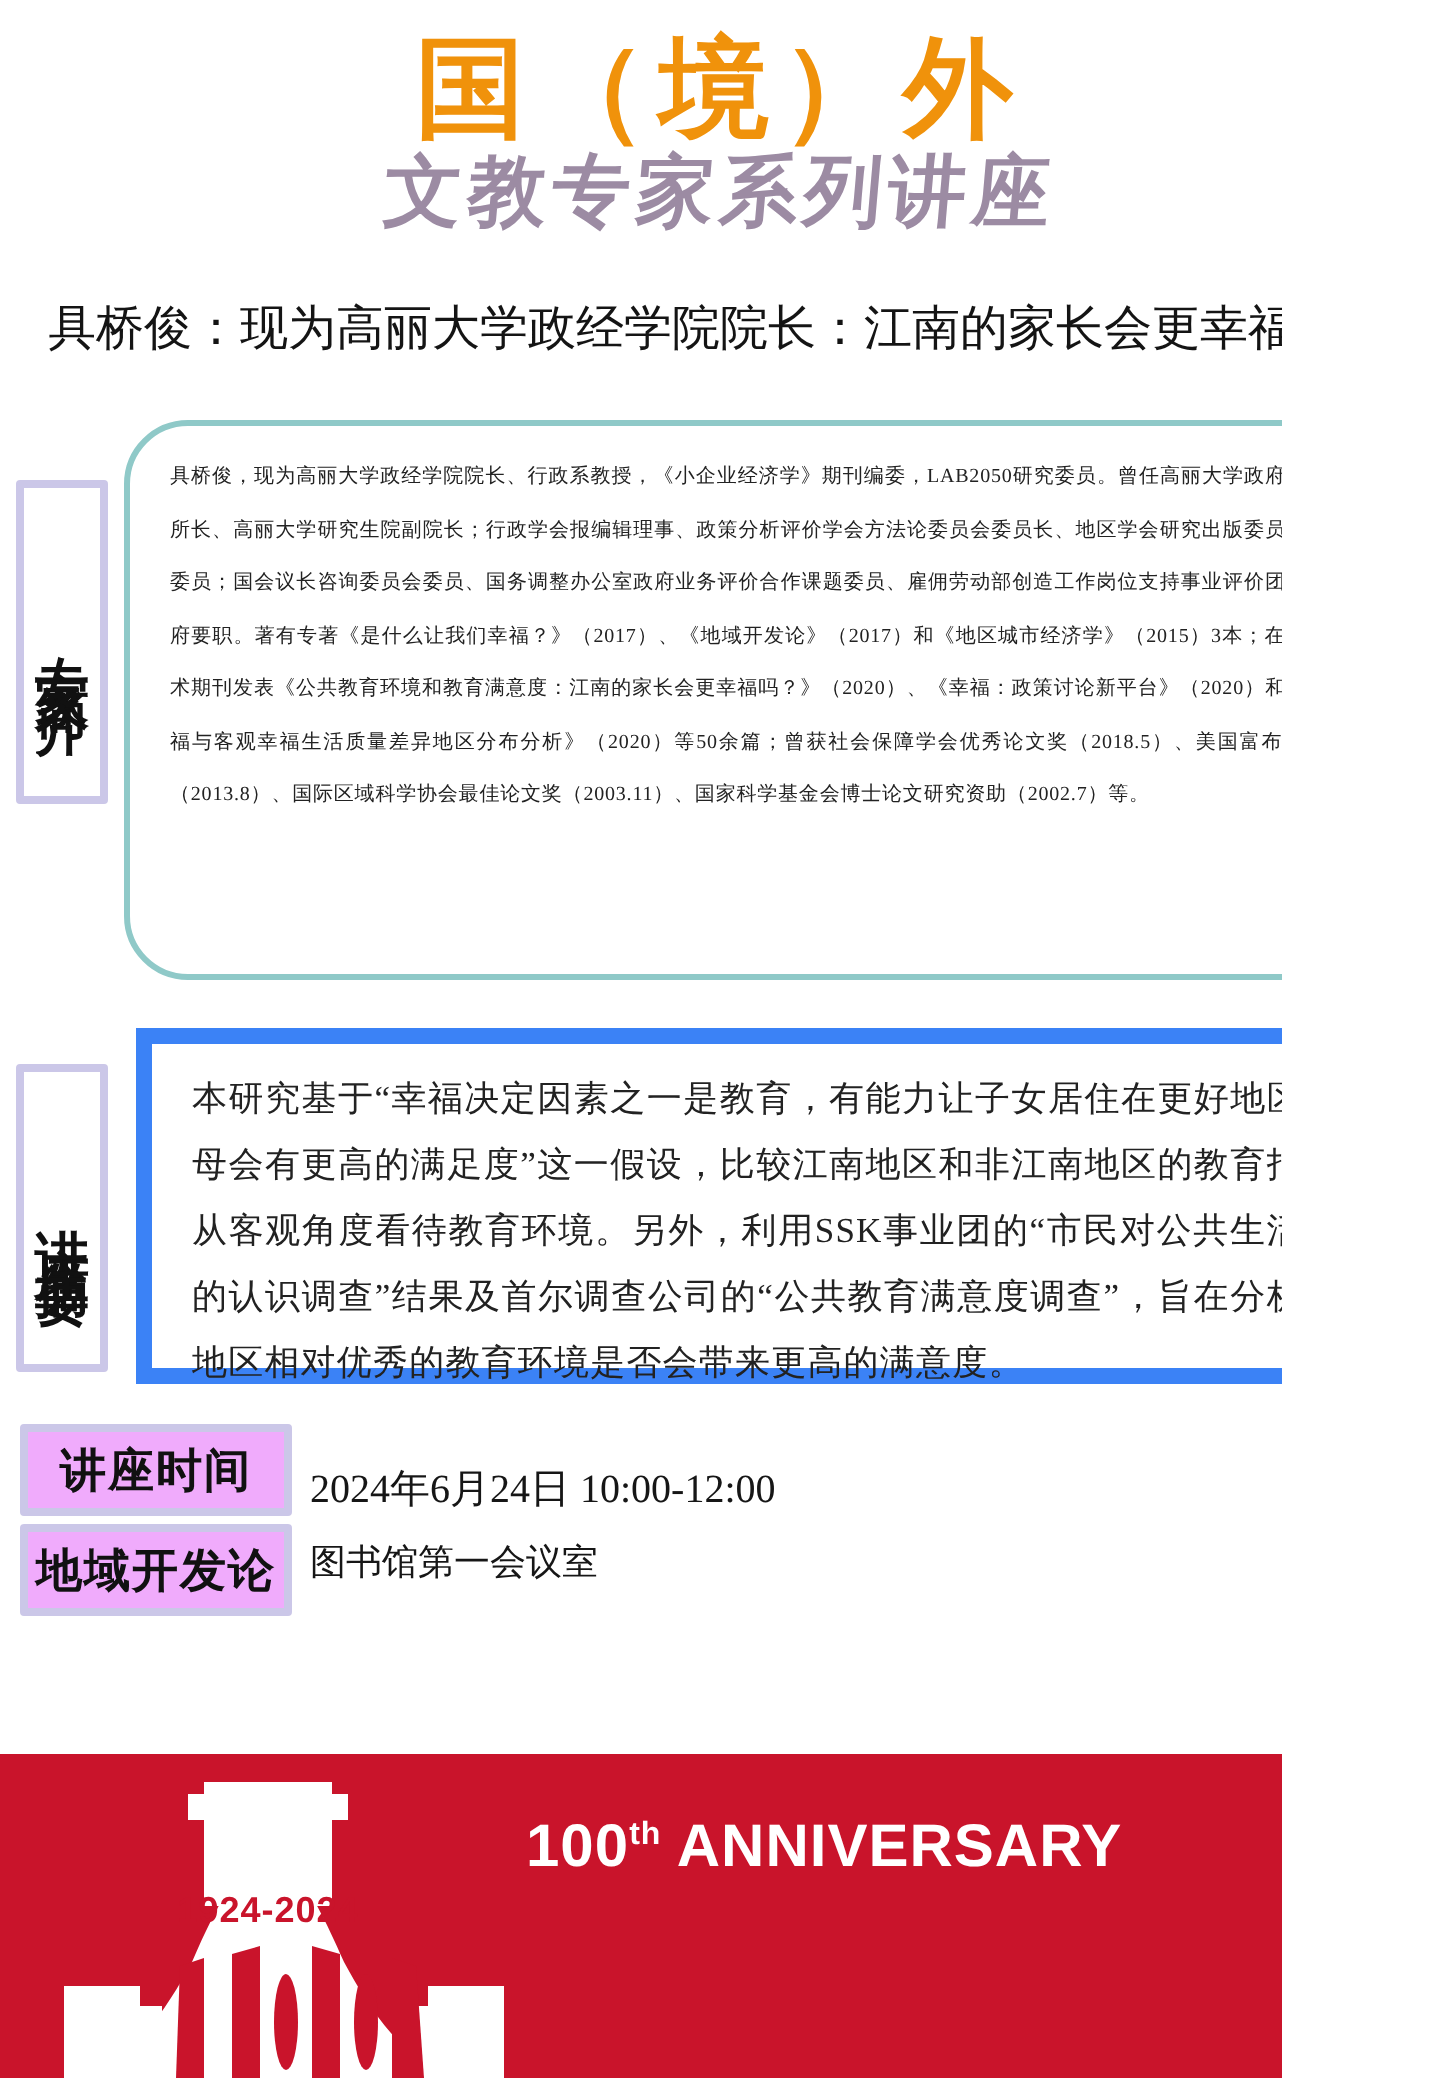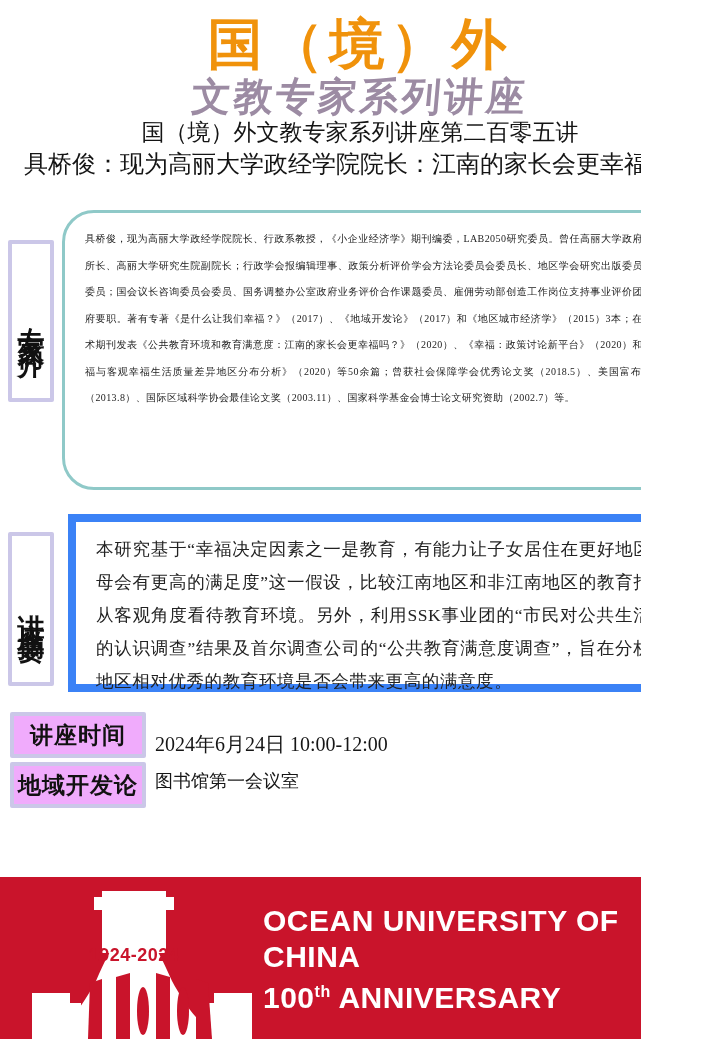--- a/index.html
+++ b/index.html
@@ -79,21 +79,20 @@
 </head>
 <body>
 
 <div class="page">
 
   <header class="masthead">
     <div class="logo-line1">国（境）外</div>
     <div class="logo-line2">文教专家系列讲座</div>
   </header>
 
-  <div class="title1">国（境）外文教专家系列讲座第二百零五讲</div>
   <div class="title2">具桥俊：现为高丽大学政经学院院长：江南的家长会更幸福吗？</div>
 
   <aside class="vlabel expert-label">专家简介</aside>
   <section class="expert-box">
     <p>具桥俊，现为高丽大学政经学院院长、行政系教授，《小企业经济学》期刊编委，LAB2050研究委员。曾任高丽大学政府学研究所所长、高丽大学研究生院副院长；行政学会报编辑理事、政策分析评价学会方法论委员会委员长、地区学会研究出版委员长等学会委员；国会议长咨询委员会委员、国务调整办公室政府业务评价合作课题委员、雇佣劳动部创造工作岗位支持事业评价团委员等政府要职。著有专著《是什么让我们幸福？》（2017）、《地域开发论》（2017）和《地区城市经济学》（2015）3本；在国内外学术期刊发表《公共教育环境和教育满意度：江南的家长会更幸福吗？》（2020）、《幸福：政策讨论新平台》（2020）和《主观幸福与客观幸福生活质量差异地区分布分析》（2020）等50余篇；曾获社会保障学会优秀论文奖（2018.5）、美国富布莱特基金（2013.8）、国际区域科学协会最佳论文奖（2003.11）、国家科学基金会博士论文研究资助（2002.7）等。</p>
   </section>
 
   <aside class="vlabel abstract-label">讲座摘要</aside>
   <section class="abstract-box">
     <p>本研究基于“幸福决定因素之一是教育，有能力让子女居住在更好地区的父母会有更高的满足度”这一假设，比较江南地区和非江南地区的教育指标，从客观角度看待教育环境。另外，利用SSK事业团的“市民对公共生活水平的认识调查”结果及首尔调查公司的“公共教育满意度调查”，旨在分析江南地区相对优秀的教育环境是否会带来更高的满意度。</p>
@@ -127,18 +126,17 @@
         <polygon points="56,152 58,96 70,92 70,152"></polygon>
         <polygon points="84,152 84,90 98,86 98,152"></polygon>
         <polygon points="124,152 124,86 138,90 138,152"></polygon>
         <polygon points="164,152 164,92 176,96 180,152"></polygon>
 
         <ellipse cx="111" cy="124" rx="6" ry="24"></ellipse>
         <ellipse cx="151" cy="124" rx="6" ry="24"></ellipse>
       </g>
     </svg>
     <div class="banner-text">
-      <div class="banner-en">OCEAN UNIVERSITY OF CHINA</div>
       <div class="banner-anniv"><span>100</span><sup>th</sup><span> ANNIVERSARY</span></div>
     </div>
   </footer>
 
 </div>
 
 </body></html>

